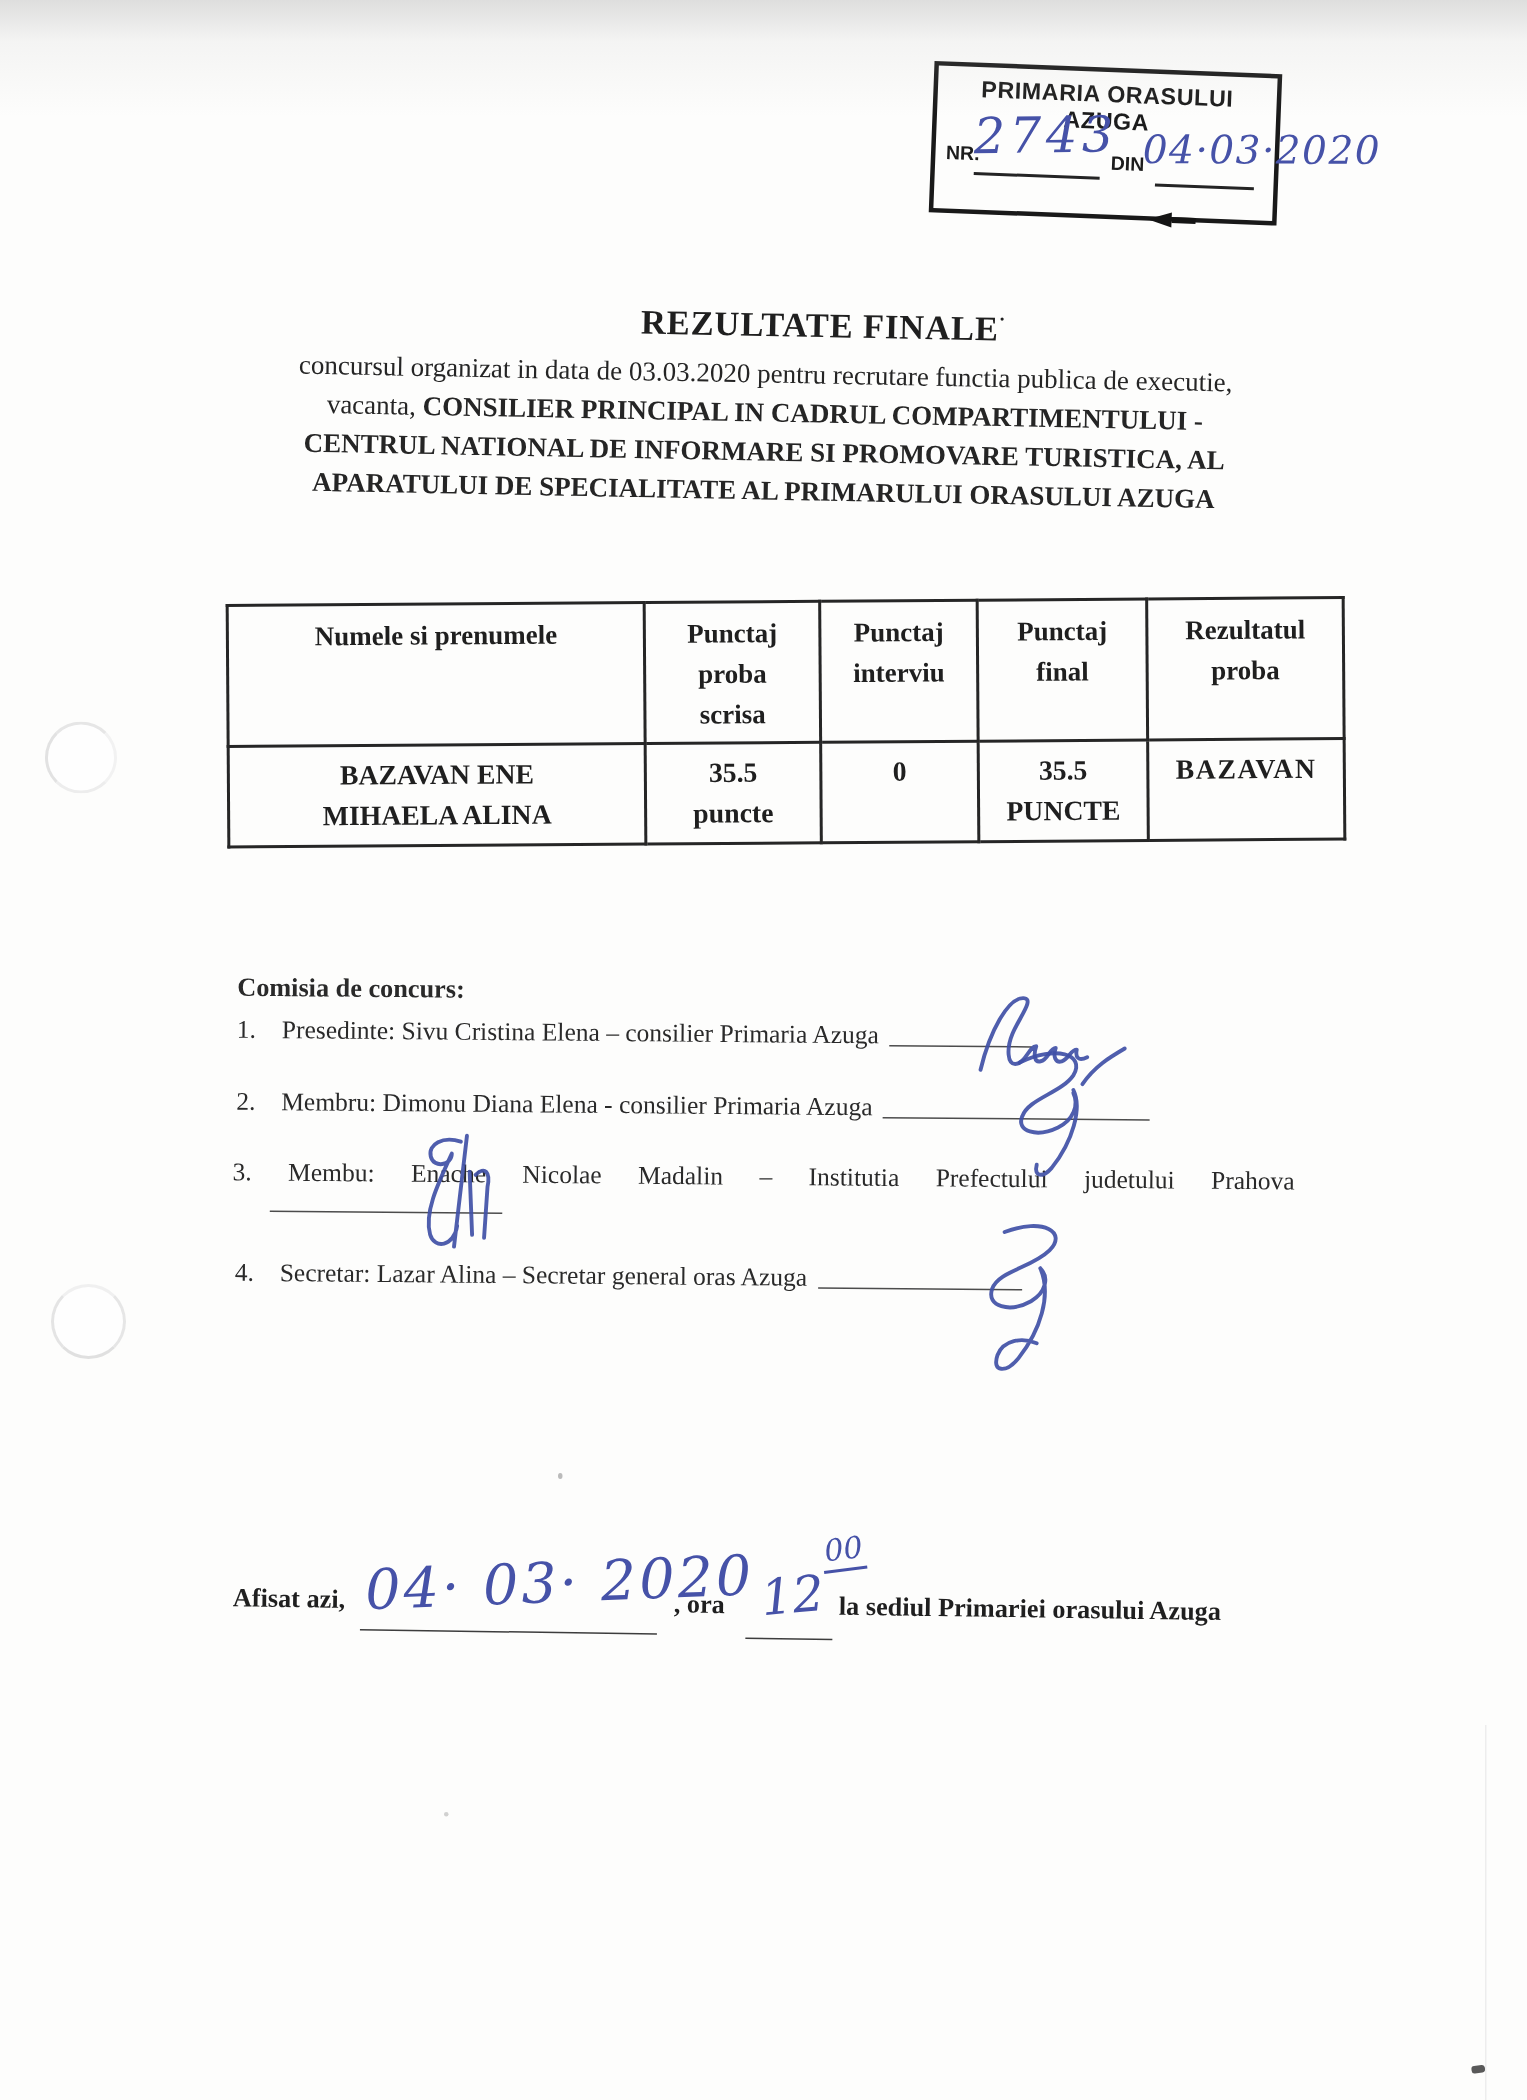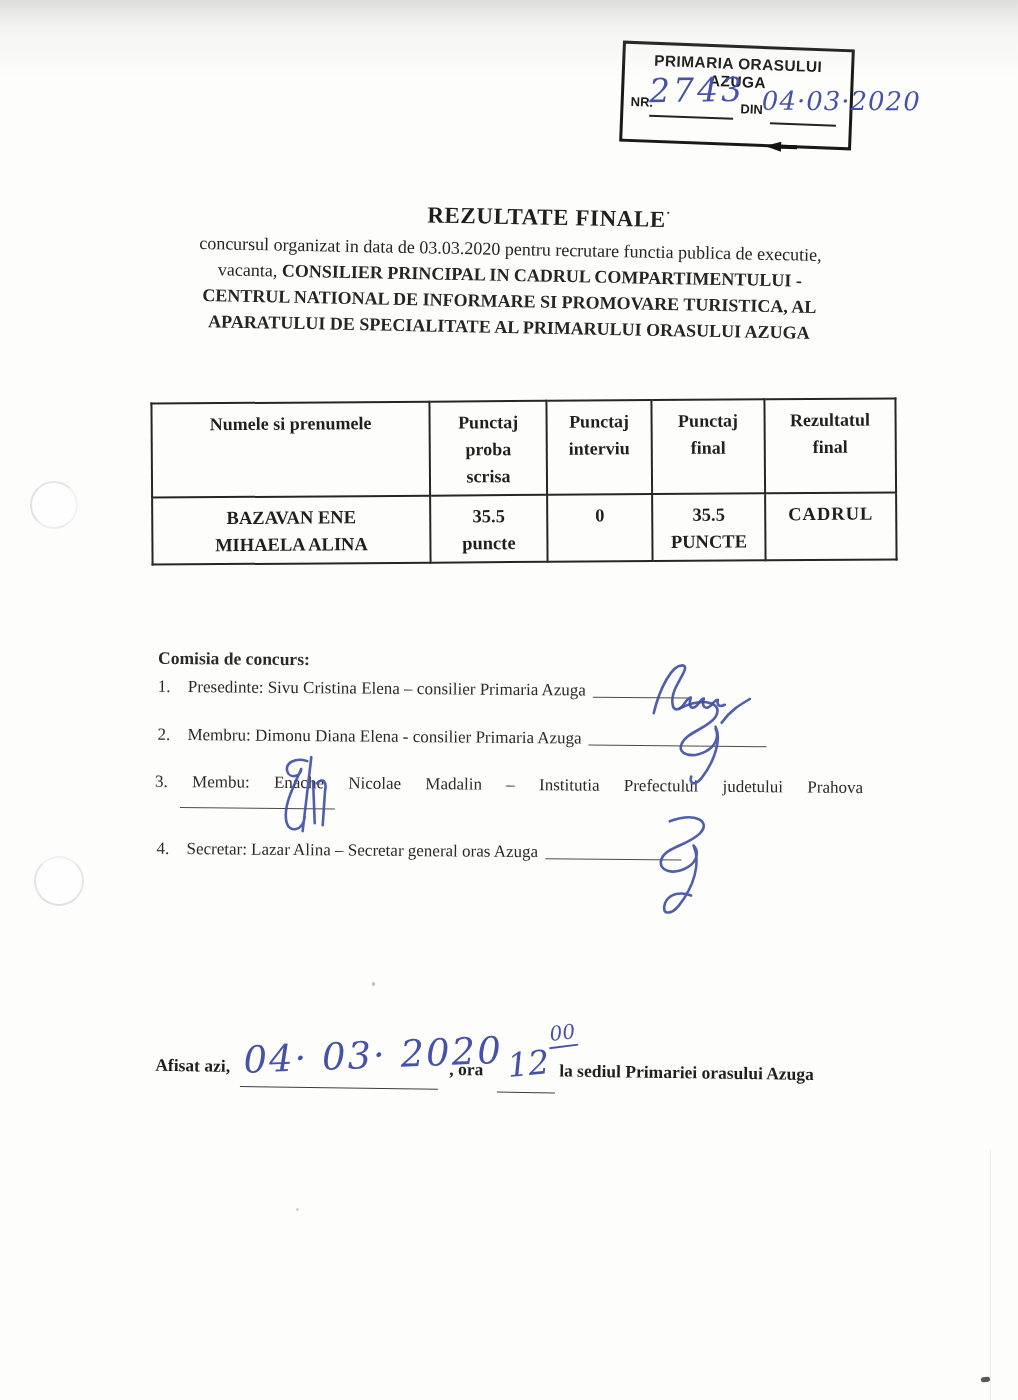--- a/index.html
+++ b/index.html
@@ -142,31 +142,31 @@
         <tr>
       <th>Numele si prenumele</th>
       <th>Punctaj
 proba
 scrisa</th>
       <th>Punctaj
 interviu</th>
       <th>Punctaj
 final</th>
       <th>Rezultatul
-final</th>
+proba</th>
     </tr>
     <tr>
       <td>BAZAVAN ENE
 MIHAELA ALINA</td>
       <td>35.5
 puncte</td>
       <td>0</td>
       <td>35.5
 PUNCTE</td>
-      <td class="result">CADRUL</td>
+      <td class="result">BAZAVAN</td>
     </tr>
   </tbody>
     </table>
 
   <div class="commission">
     <div class="com-heading">Comisia de concurs:</div>
 
     <div class="com-item i1">
       <span class="num">1.</span>
       <span>Presedinte: Sivu Cristina Elena – consilier Primaria Azuga</span>

